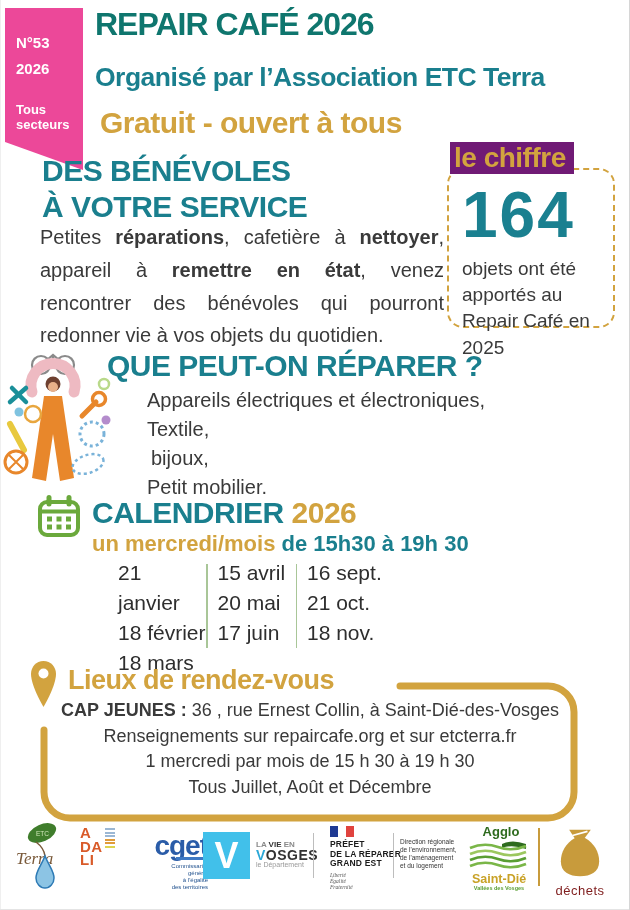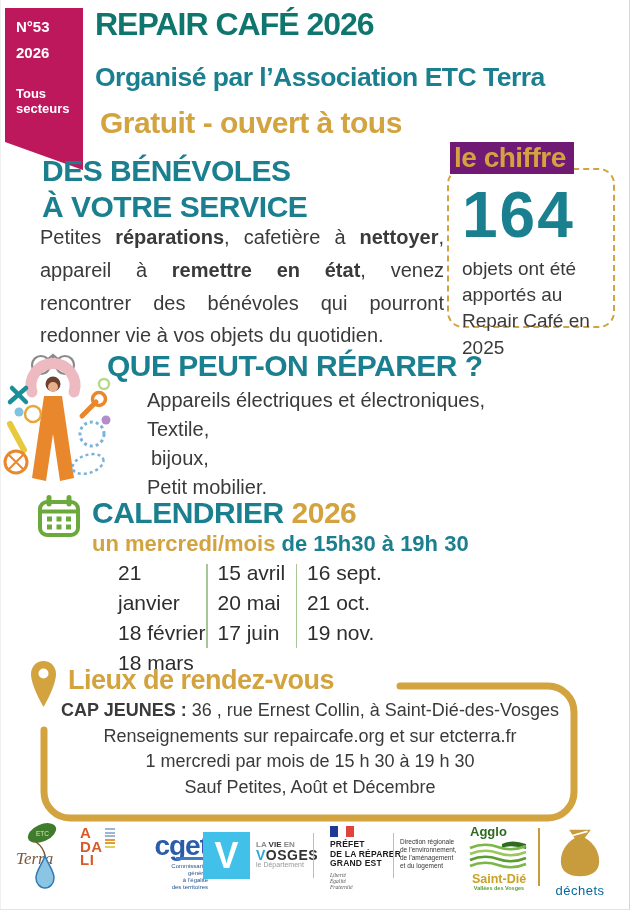--- a/index.html
+++ b/index.html
@@ -4,23 +4,23 @@
 <style>
   html,body{margin:0;padding:0;background:#ffffff;}
   .page{
     position:relative;width:630px;height:910px;overflow:hidden;background:#fff;
     font-family:"Liberation Sans",sans-serif;color:#3a3a3a;
     box-shadow:inset -1px 0 0 #d6d6d6, inset 0 -1px 0 #e4e4e4, inset 1px 0 0 #efefef;
   }
   .abs{position:absolute;}
   
   .badge{
-    left:5px;top:8px;width:78px;height:162px;background:#be185d;color:#fff;
+    left:5px;top:8px;width:78px;height:162px;background:#ec4899;color:#fff;
     clip-path:polygon(0 0,100% 0,100% 100%,0 calc(100% - 28px));
-    padding:6px 0 0 11px;box-sizing:border-box;font-weight:bold;
+    padding:22px 0 0 11px;box-sizing:border-box;font-weight:bold;
   }
   .badge .num{font-size:15px;line-height:26px;}
   .badge .sector{font-size:13px;line-height:15px;margin-top:20px;}
   
   .title{left:95px;top:6px;font-size:32px;font-weight:bold;color:#0f766e;letter-spacing:-1px;white-space:nowrap;}
   .subtitle{left:95px;top:62px;font-size:26.5px;font-weight:bold;color:#1A7F8E;letter-spacing:-0.5px;white-space:nowrap;}
   .tagline{left:100px;top:106px;font-size:30px;font-weight:bold;color:#D2A33F;letter-spacing:-0.5px;white-space:nowrap;}
   
   .vol-heading{left:42px;top:153px;font-size:30px;font-weight:bold;color:#1A7F8E;line-height:1.2;letter-spacing:-0.5px;}
   .vol-para{left:40px;top:221px;width:404px;font-size:20px;line-height:1.64;text-align:justify;color:#3a3a3a;}
@@ -65,26 +65,26 @@
   .vtext .l2 .vb{color:#2ba8d8;}
   .vtext .l3{font-size:7px;color:#999;}
   .vdiv{width:1px;height:45px;background:#bdbdbd;}
   .prefet{left:330px;top:826px;}
   .flag{display:flex;margin-bottom:3px;}
   .flag div{width:8px;height:11px;}
   .prefet .pl{font-size:8.5px;line-height:9.5px;font-weight:bold;color:#1b1b1b;letter-spacing:0.2px;}
   .prefet .motto{margin-top:3px;font-size:5.5px;line-height:6px;font-style:italic;color:#555;font-family:"Liberation Serif",serif;}
   .dreal{left:400px;top:838px;width:62px;font-size:6.5px;line-height:8px;color:#333;}
   .agglo{left:466px;top:824px;width:66px;text-align:center;}
-  .agglo .a1{font-size:13px;font-weight:bold;color:#2e6b1e;text-align:left;margin-left:4px;}
+  .agglo .a1{font-size:13px;font-weight:bold;color:#2e6b1e;text-align:center;margin-left:4px;}
   .agglo .a2{font-size:12.5px;font-weight:bold;color:#c9a227;line-height:12px;}
   .agglo .a3{font-size:5.5px;font-weight:bold;color:#5a9e33;}
   .golddiv{left:538px;top:828px;width:2px;height:58px;background:#c89b3c;}
   .dechets{left:548px;top:828px;width:64px;text-align:center;}
-  .dechets .lbl{font-size:13px;color:#0369a1;margin-top:1px;letter-spacing:0.5px;}
+  .dechets .lbl{font-size:13px;color:#7f1d1d;margin-top:1px;letter-spacing:0.5px;}
 </style>
 </head>
 <body>
 
 <div class="page">
 
   <div class="abs badge">
     <div class="num">N°53</div>
     <div class="num">2026</div>
     <div class="sector">
@@ -173,37 +173,37 @@
     <div class="sep"></div>
     <div class="col c2">
       <div>15 avril</div>
       <div>20 mai</div>
       <div>17 juin</div>
     </div>
     <div class="sep"></div>
     <div class="col c3">
       <div>16 sept.</div>
       <div>21 oct.</div>
-      <div>19 nov.</div>
+      <div>18 nov.</div>
     </div>
   </div>
 
   <svg class="abs" style="left:30px;top:660px;" width="27" height="50" viewBox="0 0 27 50">
     <path d="M13.5 1 C6.2 1 1 6.8 1 14 C1 26 13.5 47 13.5 47 C13.5 47 26 26 26 14 C26 6.8 20.8 1 13.5 1 Z" fill="#D2A33F"></path>
     <circle cx="13.5" cy="13.5" r="5" fill="#ffffff"></circle>
   </svg>
   <div class="abs loc-heading">Lieux de rendez-vous</div>
   <svg class="abs" style="left:38px;top:680px;" width="542" height="148" viewBox="0 0 542 148">
     <path d="M362 6 H 510 A 26 26 0 0 1 536 32 V 112 A 26 26 0 0 1 510 138 H 32 A 26 26 0 0 1 6 112 V 50" fill="none" stroke="#D2A33F" stroke-width="7" stroke-linecap="round"></path>
   </svg>
   <div class="abs loc-text">
     <div><b>CAP JEUNES :</b><span> 36 , rue Ernest Collin, à Saint-Dié-des-Vosges</span></div>
     <div>Renseignements sur repaircafe.org et sur etcterra.fr</div>
     <div>1 mercredi par mois de 15 h 30 à 19 h 30</div>
-    <div>Sauf  Petites, Août et Décembre</div>
+    <div>Tous  Juillet, Août et Décembre</div>
   </div>
 
   <svg class="abs" style="left:14px;top:820px;" width="58" height="76" viewBox="0 0 58 76">
     <ellipse cx="28" cy="13" rx="15" ry="8.5" fill="#3f7d2c" transform="rotate(-24 28 13)"></ellipse>
     <text x="22" y="16" font-size="6.5" fill="#cfe6b8" font-family="Liberation Sans, sans-serif">ETC</text>
     <path d="M22 22 Q30 28 31 36" fill="none" stroke="#7a5a3a" stroke-width="1.5"></path>
     <text x="2" y="44" font-size="17" font-style="italic" fill="#7a5a3a" font-family="Liberation Serif, serif">Terra</text>
     <path d="M31 36 C27 46 22 51 22 58 A 9 10 0 0 0 40 58 C40 51 35 46 31 36 Z" fill="#8cc4e4" stroke="#2d7ab5" stroke-width="1.5"></path>
   </svg>
 

